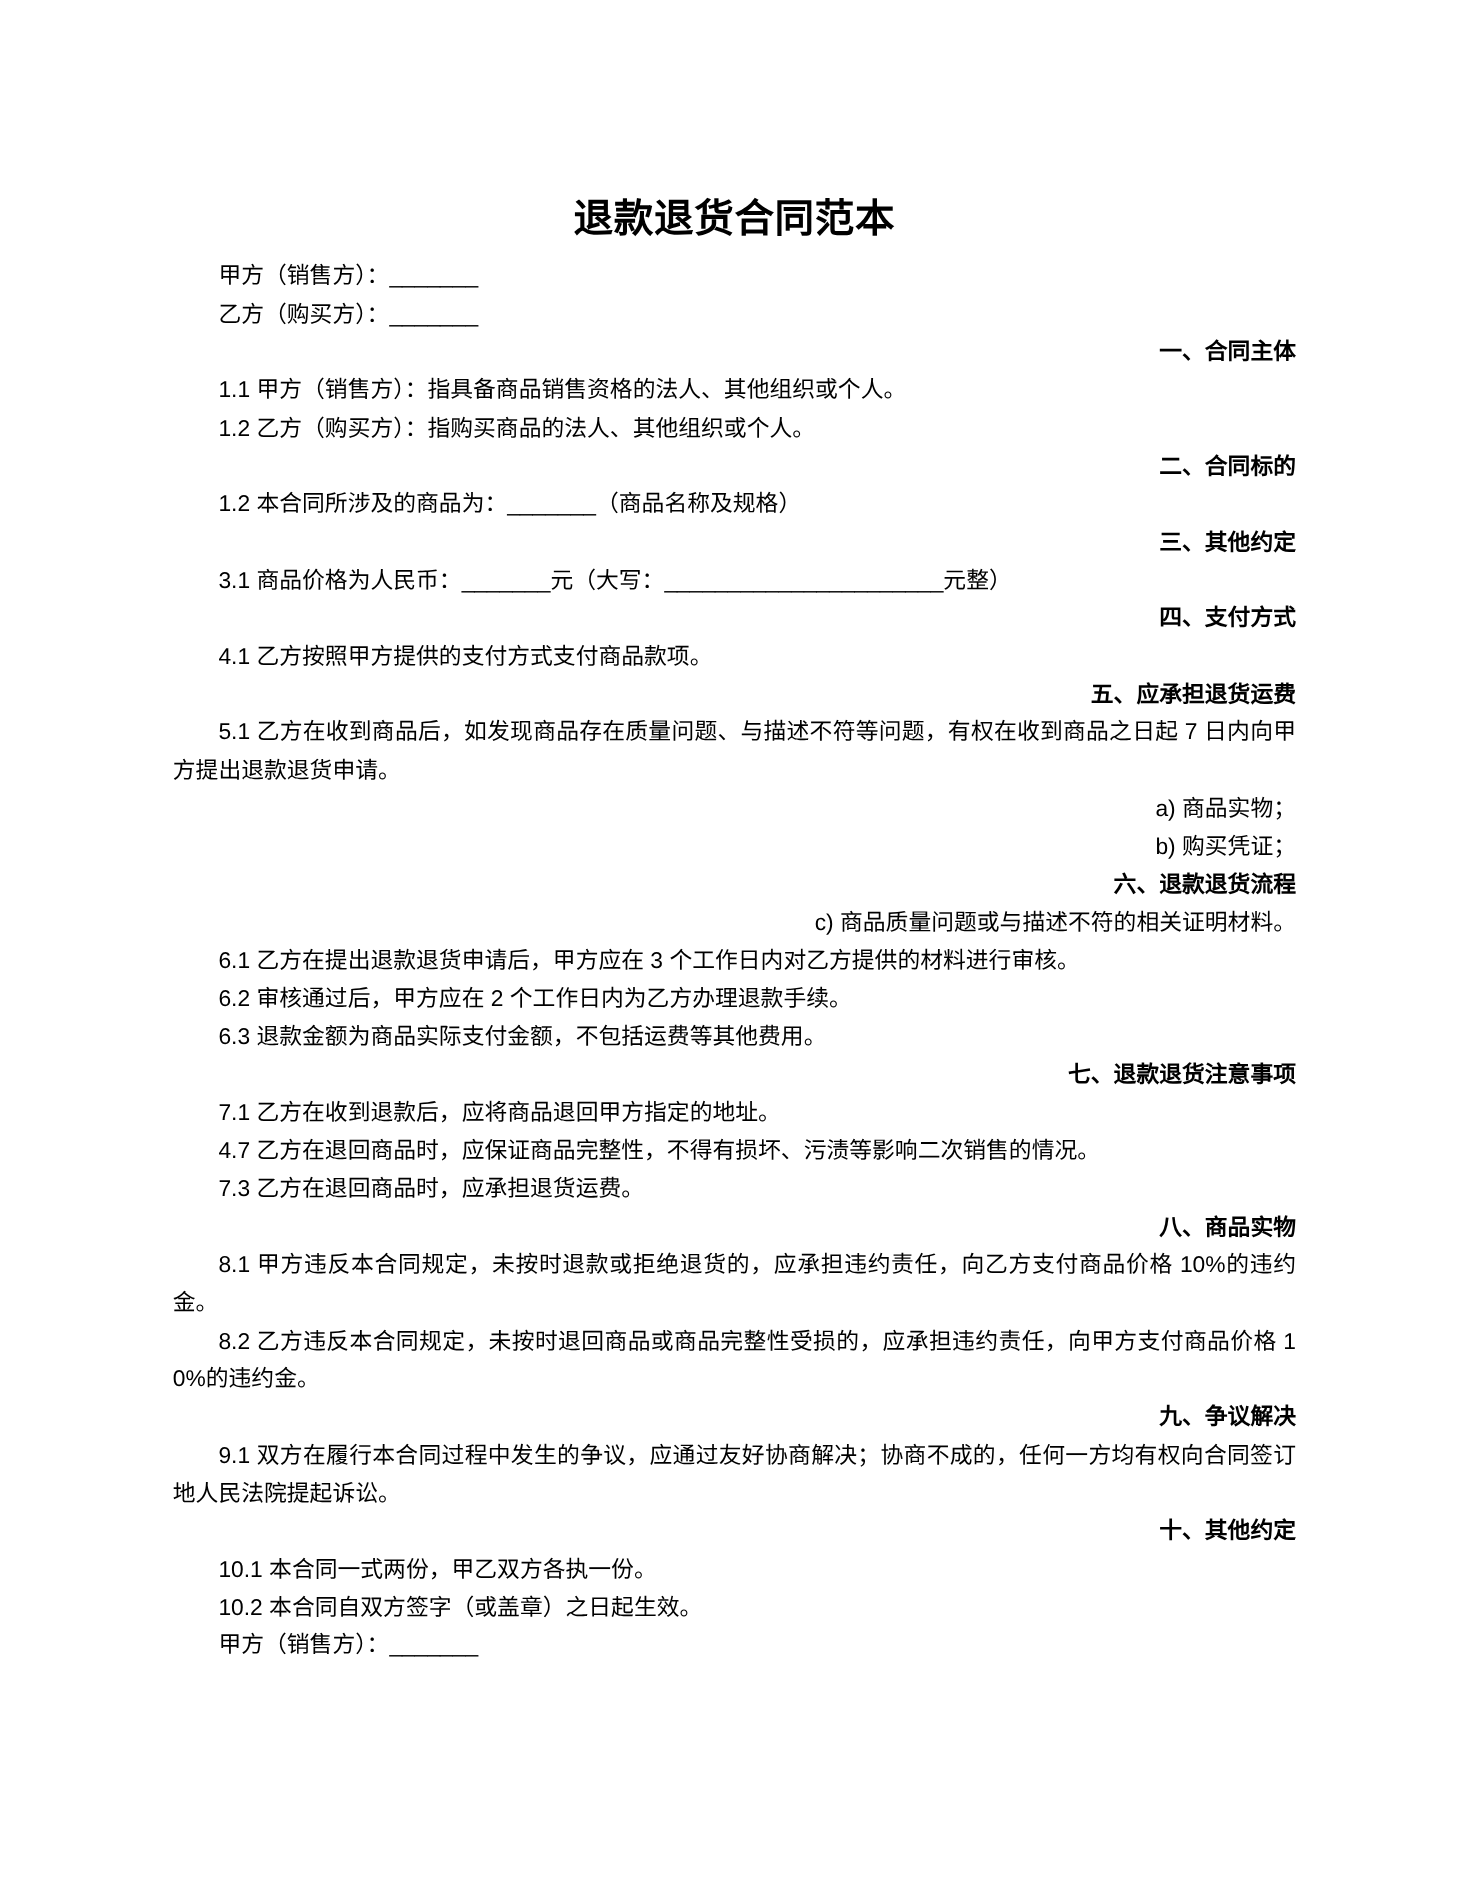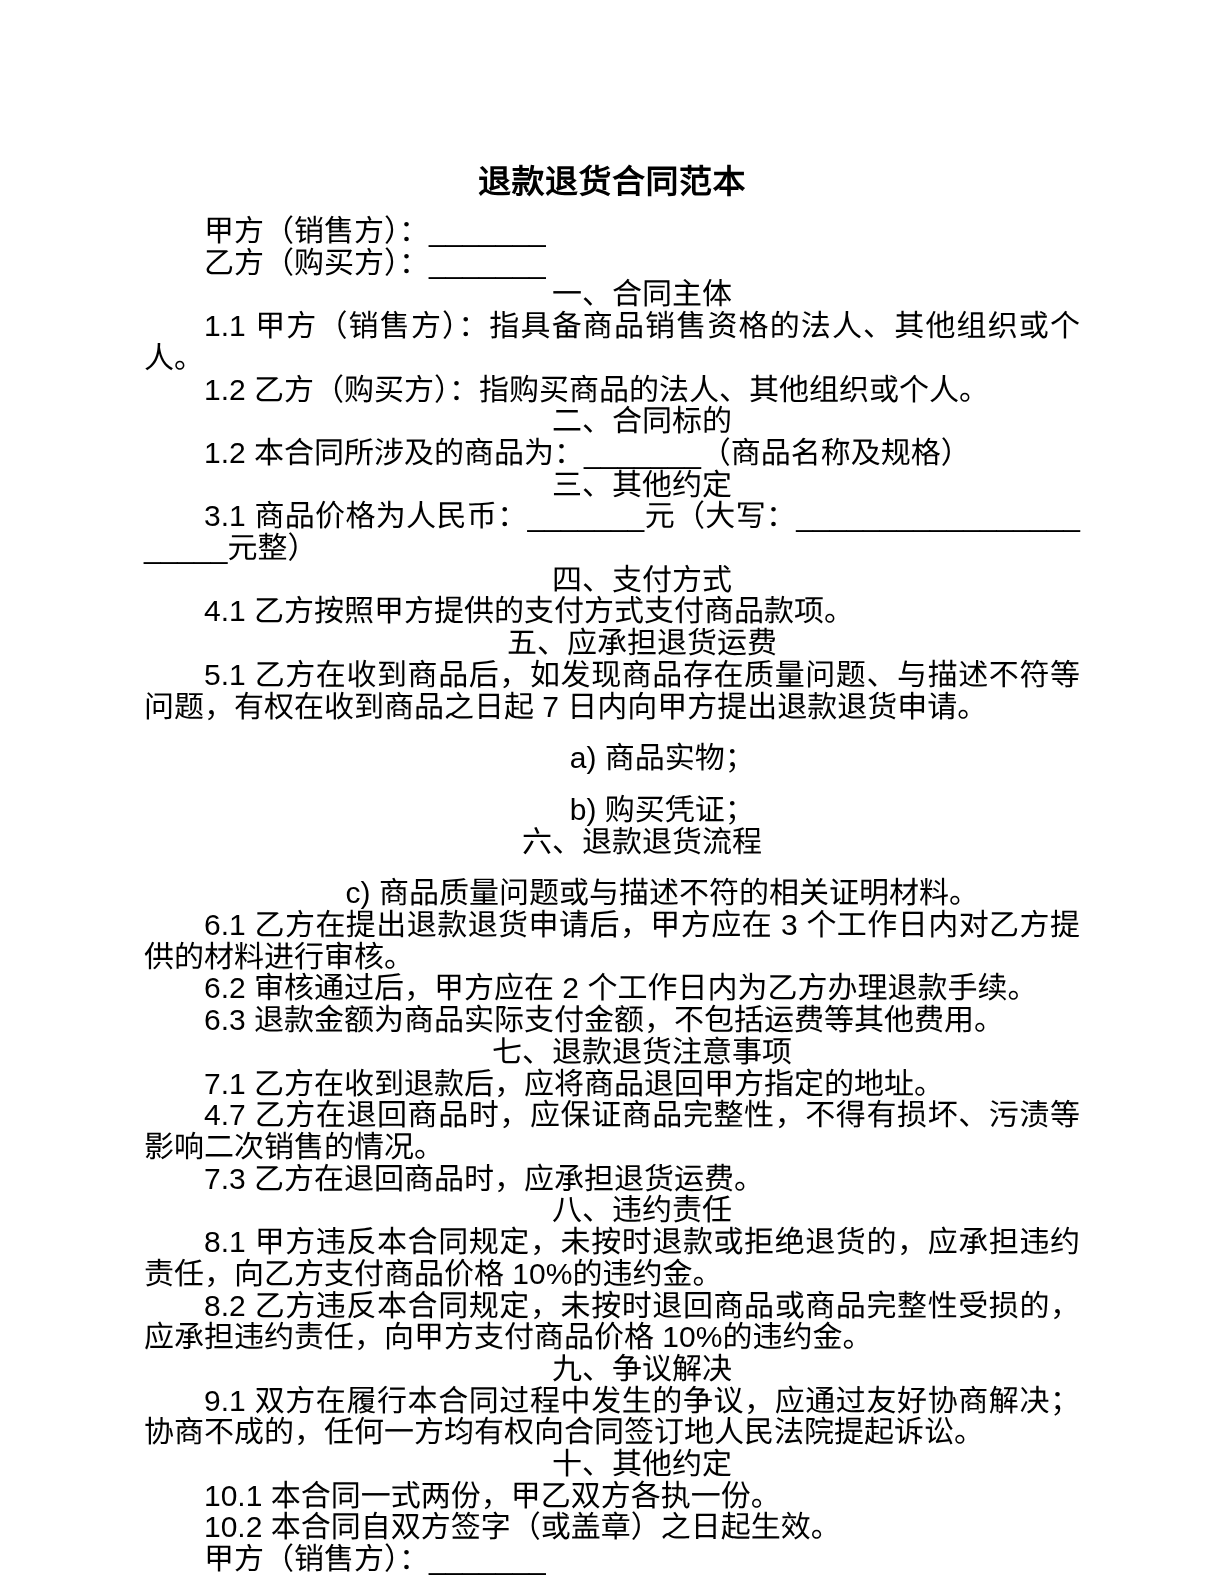--- a/index.html
+++ b/index.html
@@ -25,42 +25,41 @@
   .doc-title {
     margin: 0 0 9px 0;
     font-size: 33px;
     line-height: 48px;
     font-weight: 700;
     text-align: center;
     letter-spacing: 0.5px;
   }
   .block {
     margin: 0;
-    font-size: 30px;
+    font-size: 19px;
     line-height: 31.7px;
     text-align: justify;
     text-justify: inter-ideograph;
     word-break: break-all;
   }
   .block.heading {
-    font-weight: 400;
+    font-weight: 700;
     text-indent: 2em;
-    text-align: center;
+    text-align: right;
   }
   .block.para,
   .block.fill {
     text-indent: 2em;
   }
   .block.fill {
     text-align: left;
   }
   .block.list {
     text-indent: 3.35em;
-    text-align: center;
-    margin-top: 20px;
+    text-align: right;
   }
 </style>
 </head>
 <body>
 
 <div class="page">
   <div class="content">
     <h1 class="doc-title">退款退货合同范本</h1>
     <div>
         <p class="block fill">甲方（销售方）：_______</p>
@@ -80,21 +79,21 @@
         <p class="block list">b) 购买凭证；</p>
         <p class="block heading">六、退款退货流程</p>
         <p class="block list">c) 商品质量问题或与描述不符的相关证明材料。</p>
         <p class="block para">6.1 乙方在提出退款退货申请后，甲方应在 3 个工作日内对乙方提供的材料进行审核。</p>
         <p class="block para">6.2 审核通过后，甲方应在 2 个工作日内为乙方办理退款手续。</p>
         <p class="block para">6.3 退款金额为商品实际支付金额，不包括运费等其他费用。</p>
         <p class="block heading">七、退款退货注意事项</p>
         <p class="block para">7.1 乙方在收到退款后，应将商品退回甲方指定的地址。</p>
         <p class="block para">4.7 乙方在退回商品时，应保证商品完整性，不得有损坏、污渍等影响二次销售的情况。</p>
         <p class="block para">7.3 乙方在退回商品时，应承担退货运费。</p>
-        <p class="block heading">八、违约责任</p>
+        <p class="block heading">八、商品实物</p>
         <p class="block para">8.1 甲方违反本合同规定，未按时退款或拒绝退货的，应承担违约责任，向乙方支付商品价格 10%的违约金。</p>
         <p class="block para">8.2 乙方违反本合同规定，未按时退回商品或商品完整性受损的，应承担违约责任，向甲方支付商品价格 10%的违约金。</p>
         <p class="block heading">九、争议解决</p>
         <p class="block para">9.1 双方在履行本合同过程中发生的争议，应通过友好协商解决；协商不成的，任何一方均有权向合同签订地人民法院提起诉讼。</p>
         <p class="block heading">十、其他约定</p>
         <p class="block para">10.1 本合同一式两份，甲乙双方各执一份。</p>
         <p class="block para">10.2 本合同自双方签字（或盖章）之日起生效。</p>
         <p class="block fill">甲方（销售方）：_______</p>
       </div>
   </div>

